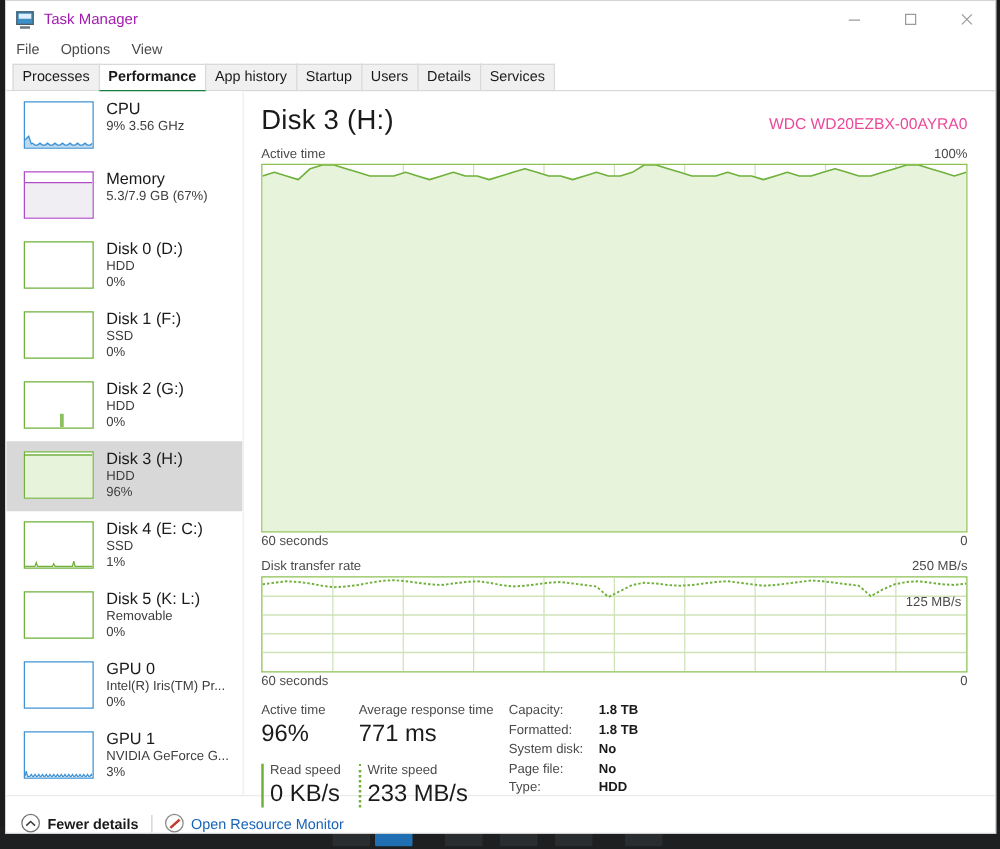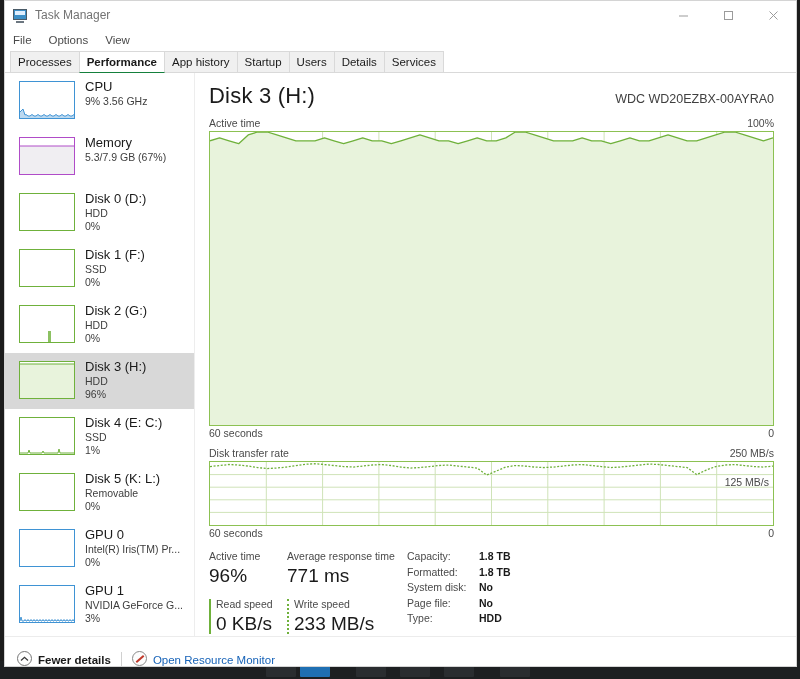--- a/index.html
+++ b/index.html
@@ -40,21 +40,21 @@
     position: absolute; left: 1px; top: 2px; width: 14px; height: 11px;
     background: #3d8fc6; border: 1px solid #4a5a66;
   }
   .title-icon .mon::after {
     content: ""; position: absolute; left: 1px; top: 1px; width: 10px; height: 4px;
     background: #dfefff;
   }
   .title-icon .base {
     position: absolute; left: 4px; bottom: 0px; width: 8px; height: 2px; background: #6b7680;
   }
-  .title-text { font-size: 12px; color: #737373; }
+  .title-text { font-size: 12px; color: #a21caf; }
   .win-controls { margin-left: auto; display: flex; height: 28px; }
   .wc {
     width: 45px; height: 28px; display: flex; align-items: center; justify-content: center;
     font-size: 12px; color: #9b9b9b; line-height: 1;
   }
   .wc svg { display:block; }
 
   
   .menubar {
     height: 22px; display: flex; align-items: center; padding-left: 8px;
@@ -103,37 +103,37 @@
   .dev-thumb svg { position: absolute; left: 0; top: 0; display: block; }
   .dev-info { margin-left: 10px; padding-top: 0px; min-width: 0; }
   .dev-title { font-size: 13px; color: #1a1a1a; line-height: 16px; white-space: nowrap; }
   .dev-sub { font-size: 10.5px; color: #3d3d3d; line-height: 13px; white-space: nowrap; }
   .dev-val { font-size: 10.5px; color: #3d3d3d; line-height: 13px; }
 
   
   .main { flex: 1; padding: 10px 22px 0 14px; min-width: 0; position: relative; }
   .main-head { display: flex; align-items: baseline; }
   .main-title { font-size: 22px; color: #1a1a1a; font-weight: normal; letter-spacing: .2px; }
-  .main-model { margin-left: auto; font-size: 12.5px; color: #404040; }
+  .main-model { margin-left: auto; font-size: 12.5px; color: #ec4899; }
 
   .chart-label-row {
     display: flex; justify-content: space-between; align-items: baseline;
     font-size: 10.5px; color: #4a4a4a; margin-top: 8px; margin-bottom: 2px;
   }
   .chart-foot-row {
     display: flex; justify-content: space-between; align-items: baseline;
     font-size: 10.5px; color: #4a4a4a; margin-top: 1px;
   }
 
   .graph {
     border: 1px solid #8cc152; position: relative; background: #ffffff;
   }
   .graph svg { display: block; width: 100%; height: 100%; }
   #active-graph { height: 295px; }
-  #rate-graph { height: 65px; text-align: center; }
+  #rate-graph { height: 77px; text-align: center; }
   .rate-mid {
     position: absolute; right: 4px; top: 14px; font-size: 10.5px; color: #4a4a4a;
     background: transparent;
   }
 
   
   .stats { display: flex; margin-top: 10px; }
   .stats-left { width: 78px; }
   .stats-mid { width: 108px; }
   .stat-label { font-size: 10.5px; color: #4a4a4a; line-height: 14px; }

